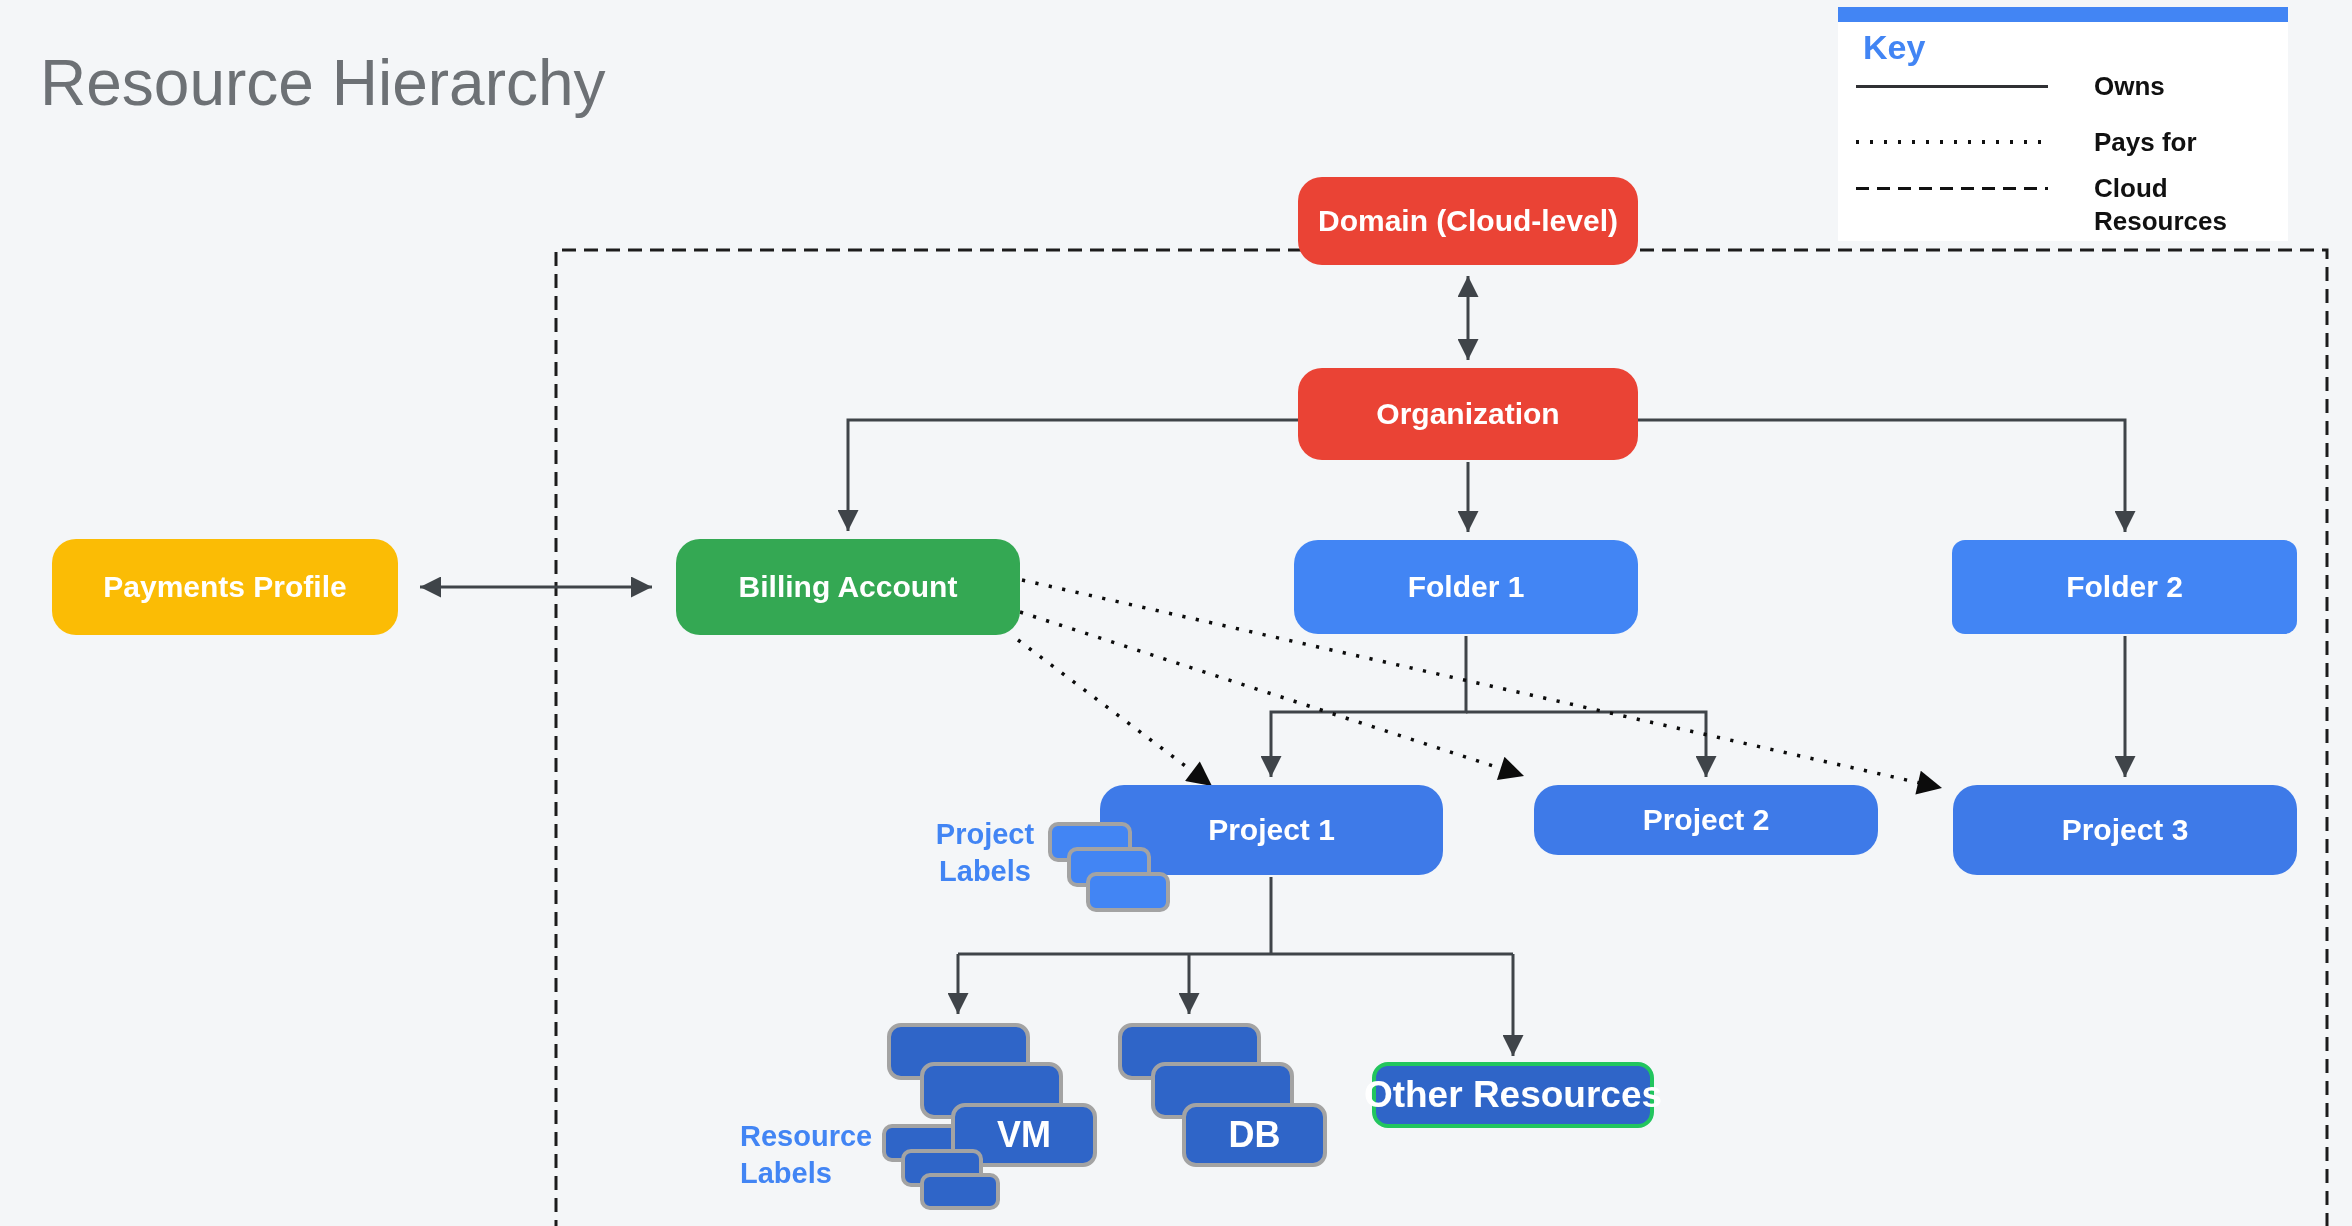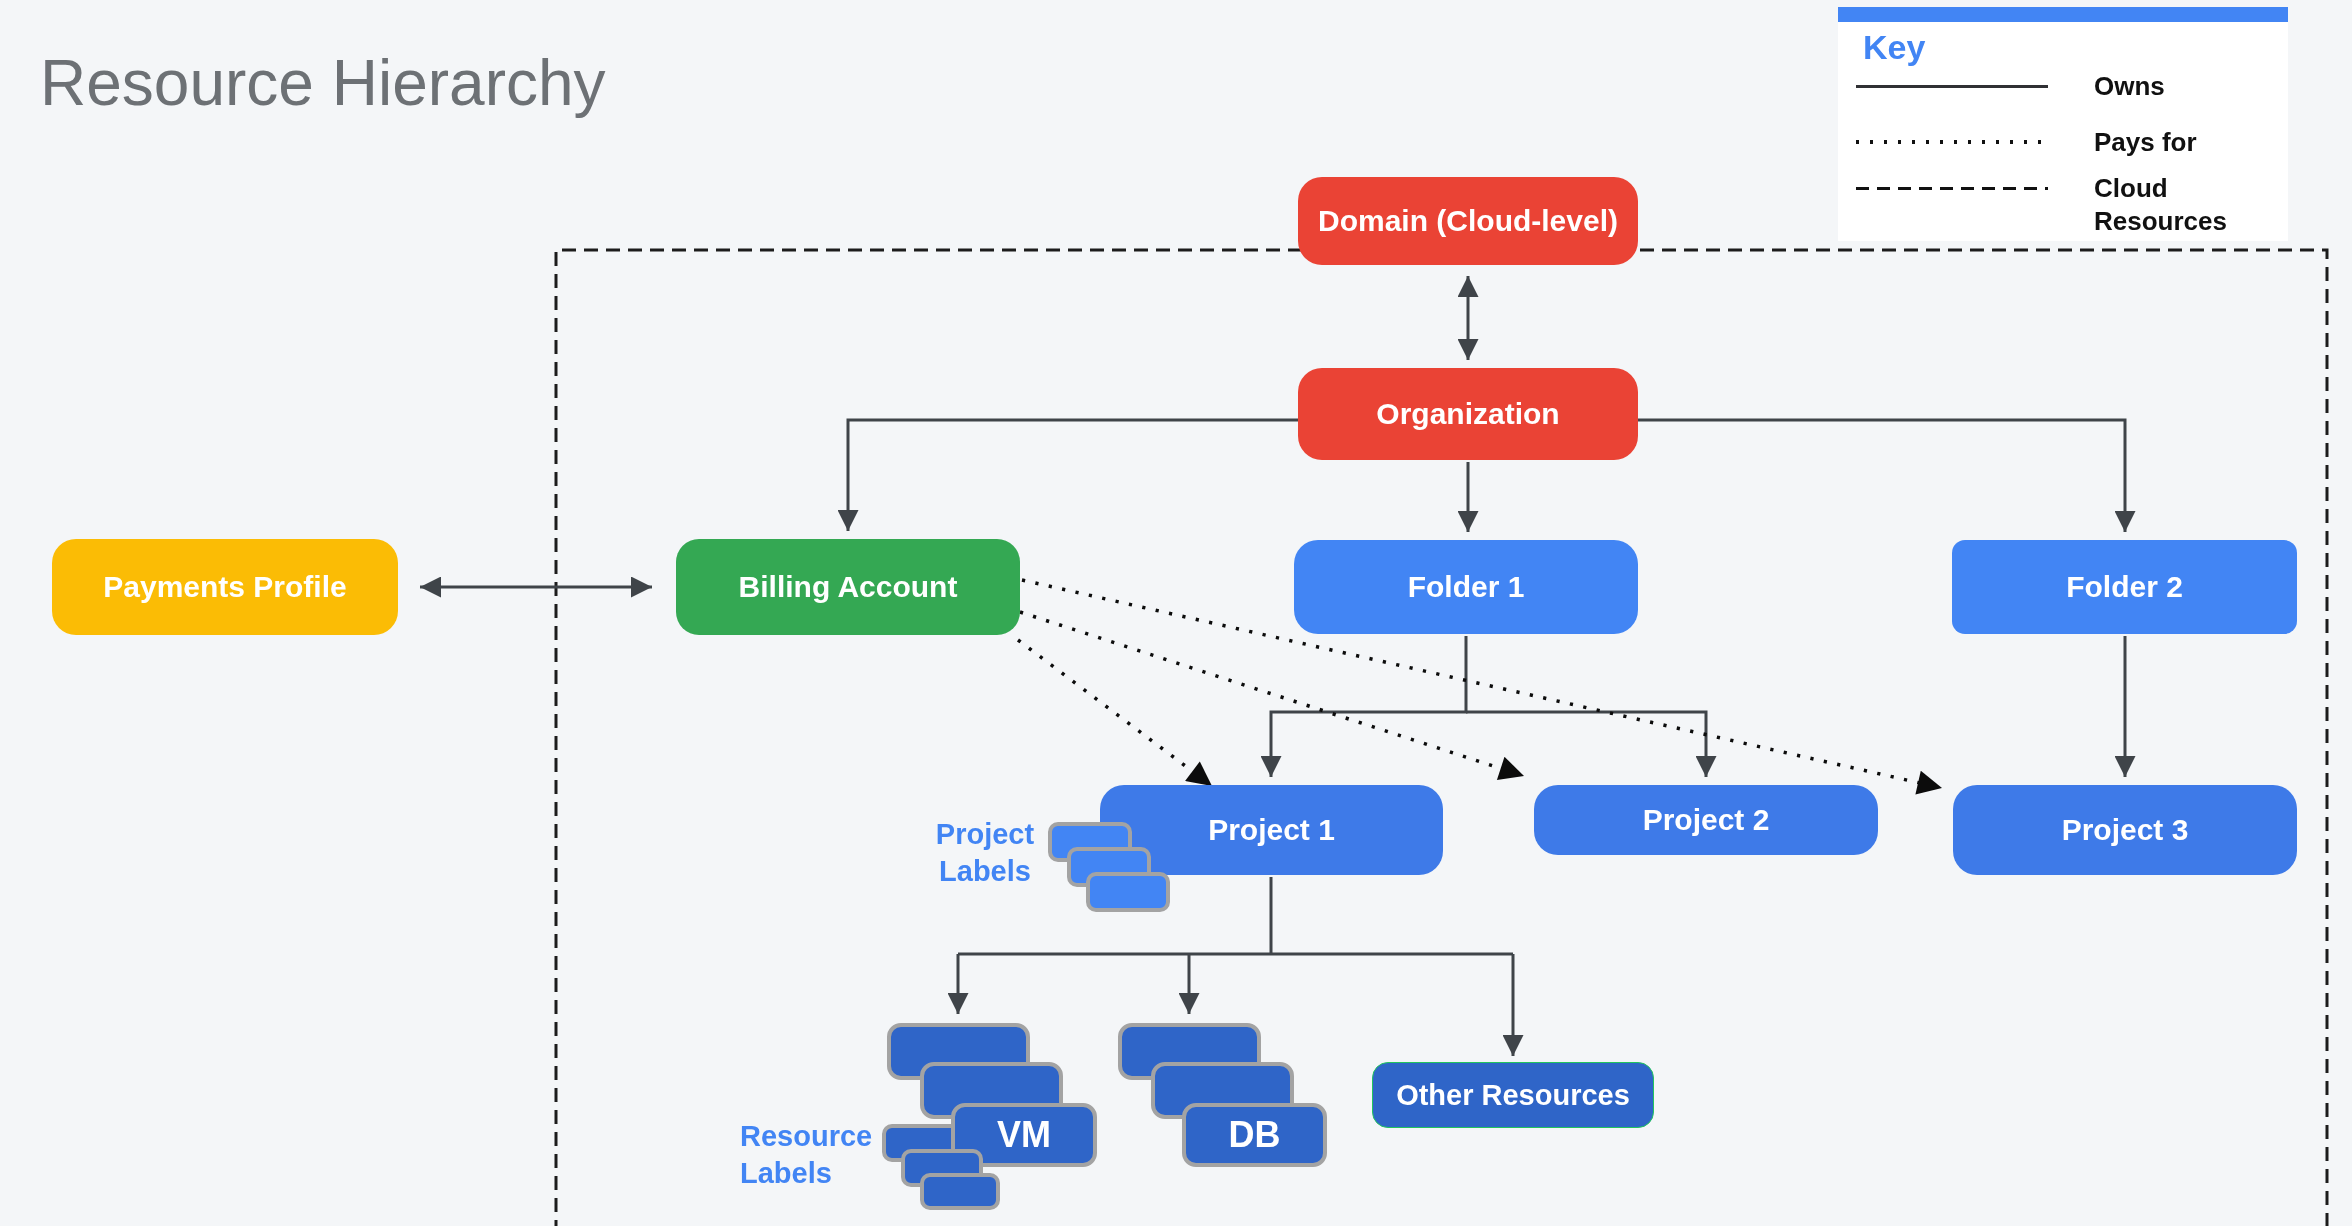--- a/index.html
+++ b/index.html
@@ -8,28 +8,28 @@
     --accent-blue:#4285F4; --line-gray:#3F4449; --dash-black:#1C1C1C; --title-gray:#6D7175;
   }
   *{margin:0;padding:0;box-sizing:border-box;}
   html,body{width:2352px;height:1226px;}
   body{font-family:"Liberation Sans",sans-serif;background:var(--bg);}
   .stage{position:relative;width:2352px;height:1226px;overflow:hidden;background:var(--bg);}
   .title{position:absolute;left:40px;top:46px;font-size:64px;font-weight:400;color:var(--title-gray);letter-spacing:0;}
   svg.wires{position:absolute;left:0;top:0;z-index:1;}
   .node{position:absolute;z-index:3;display:flex;align-items:center;justify-content:center;
         color:#fff;font-weight:700;font-size:30px;border-radius:24px;white-space:nowrap;}
-  .red{background:var(--red);} .green{background:var(--green);border-radius:23px;} .yellow{background:var(--yellow);}
+  .red{background:var(--red);} .green{background:var(--green);} .yellow{background:var(--yellow);}
   .fblue{background:var(--folder-blue);} .pblue{background:var(--project-blue);}
   .rblue{background:var(--resource-blue);}
   .card{position:absolute;z-index:5;border-radius:14px;border:4px solid #a3a3a3;background:var(--resource-blue);
         display:flex;align-items:center;justify-content:center;color:#fff;font-weight:700;font-size:36px;}
   .card.small{border-radius:10px;border-width:4px;}
   .card.light{background:var(--folder-blue);border-radius:10px;}
-  .bigbox{z-index:4;border:1px solid #22c55e;border-radius:16px;font-size:29px;}
+  .bigbox{z-index:4;border:4px solid #22c55e;border-radius:16px;font-size:37px;}
   .blab{position:absolute;z-index:6;color:var(--accent-blue);font-weight:700;font-size:29px;line-height:37px;}
   .keypanel{position:absolute;left:1838px;top:7px;width:450px;height:234px;background:#fff;z-index:7;}
   .keybar{position:absolute;left:0;top:0;width:100%;height:15px;background:var(--accent-blue);}
   .keyhead{position:absolute;left:25px;top:21px;font-size:34px;font-weight:700;color:var(--accent-blue);text-align:right;}
   .kline{position:absolute;left:18px;width:192px;}
   .kline.solid{height:3px;background:#303134;}
   .kline.dotted{height:4px;background:repeating-linear-gradient(90deg,#111 0 3px,transparent 3px 14px);}
   .kline.dashed{height:3px;background:repeating-linear-gradient(90deg,#111 0 13px,transparent 13px 21px);}
   .klabel{position:absolute;left:256px;font-size:26px;font-weight:700;color:#111;line-height:33px;}
 </style>

